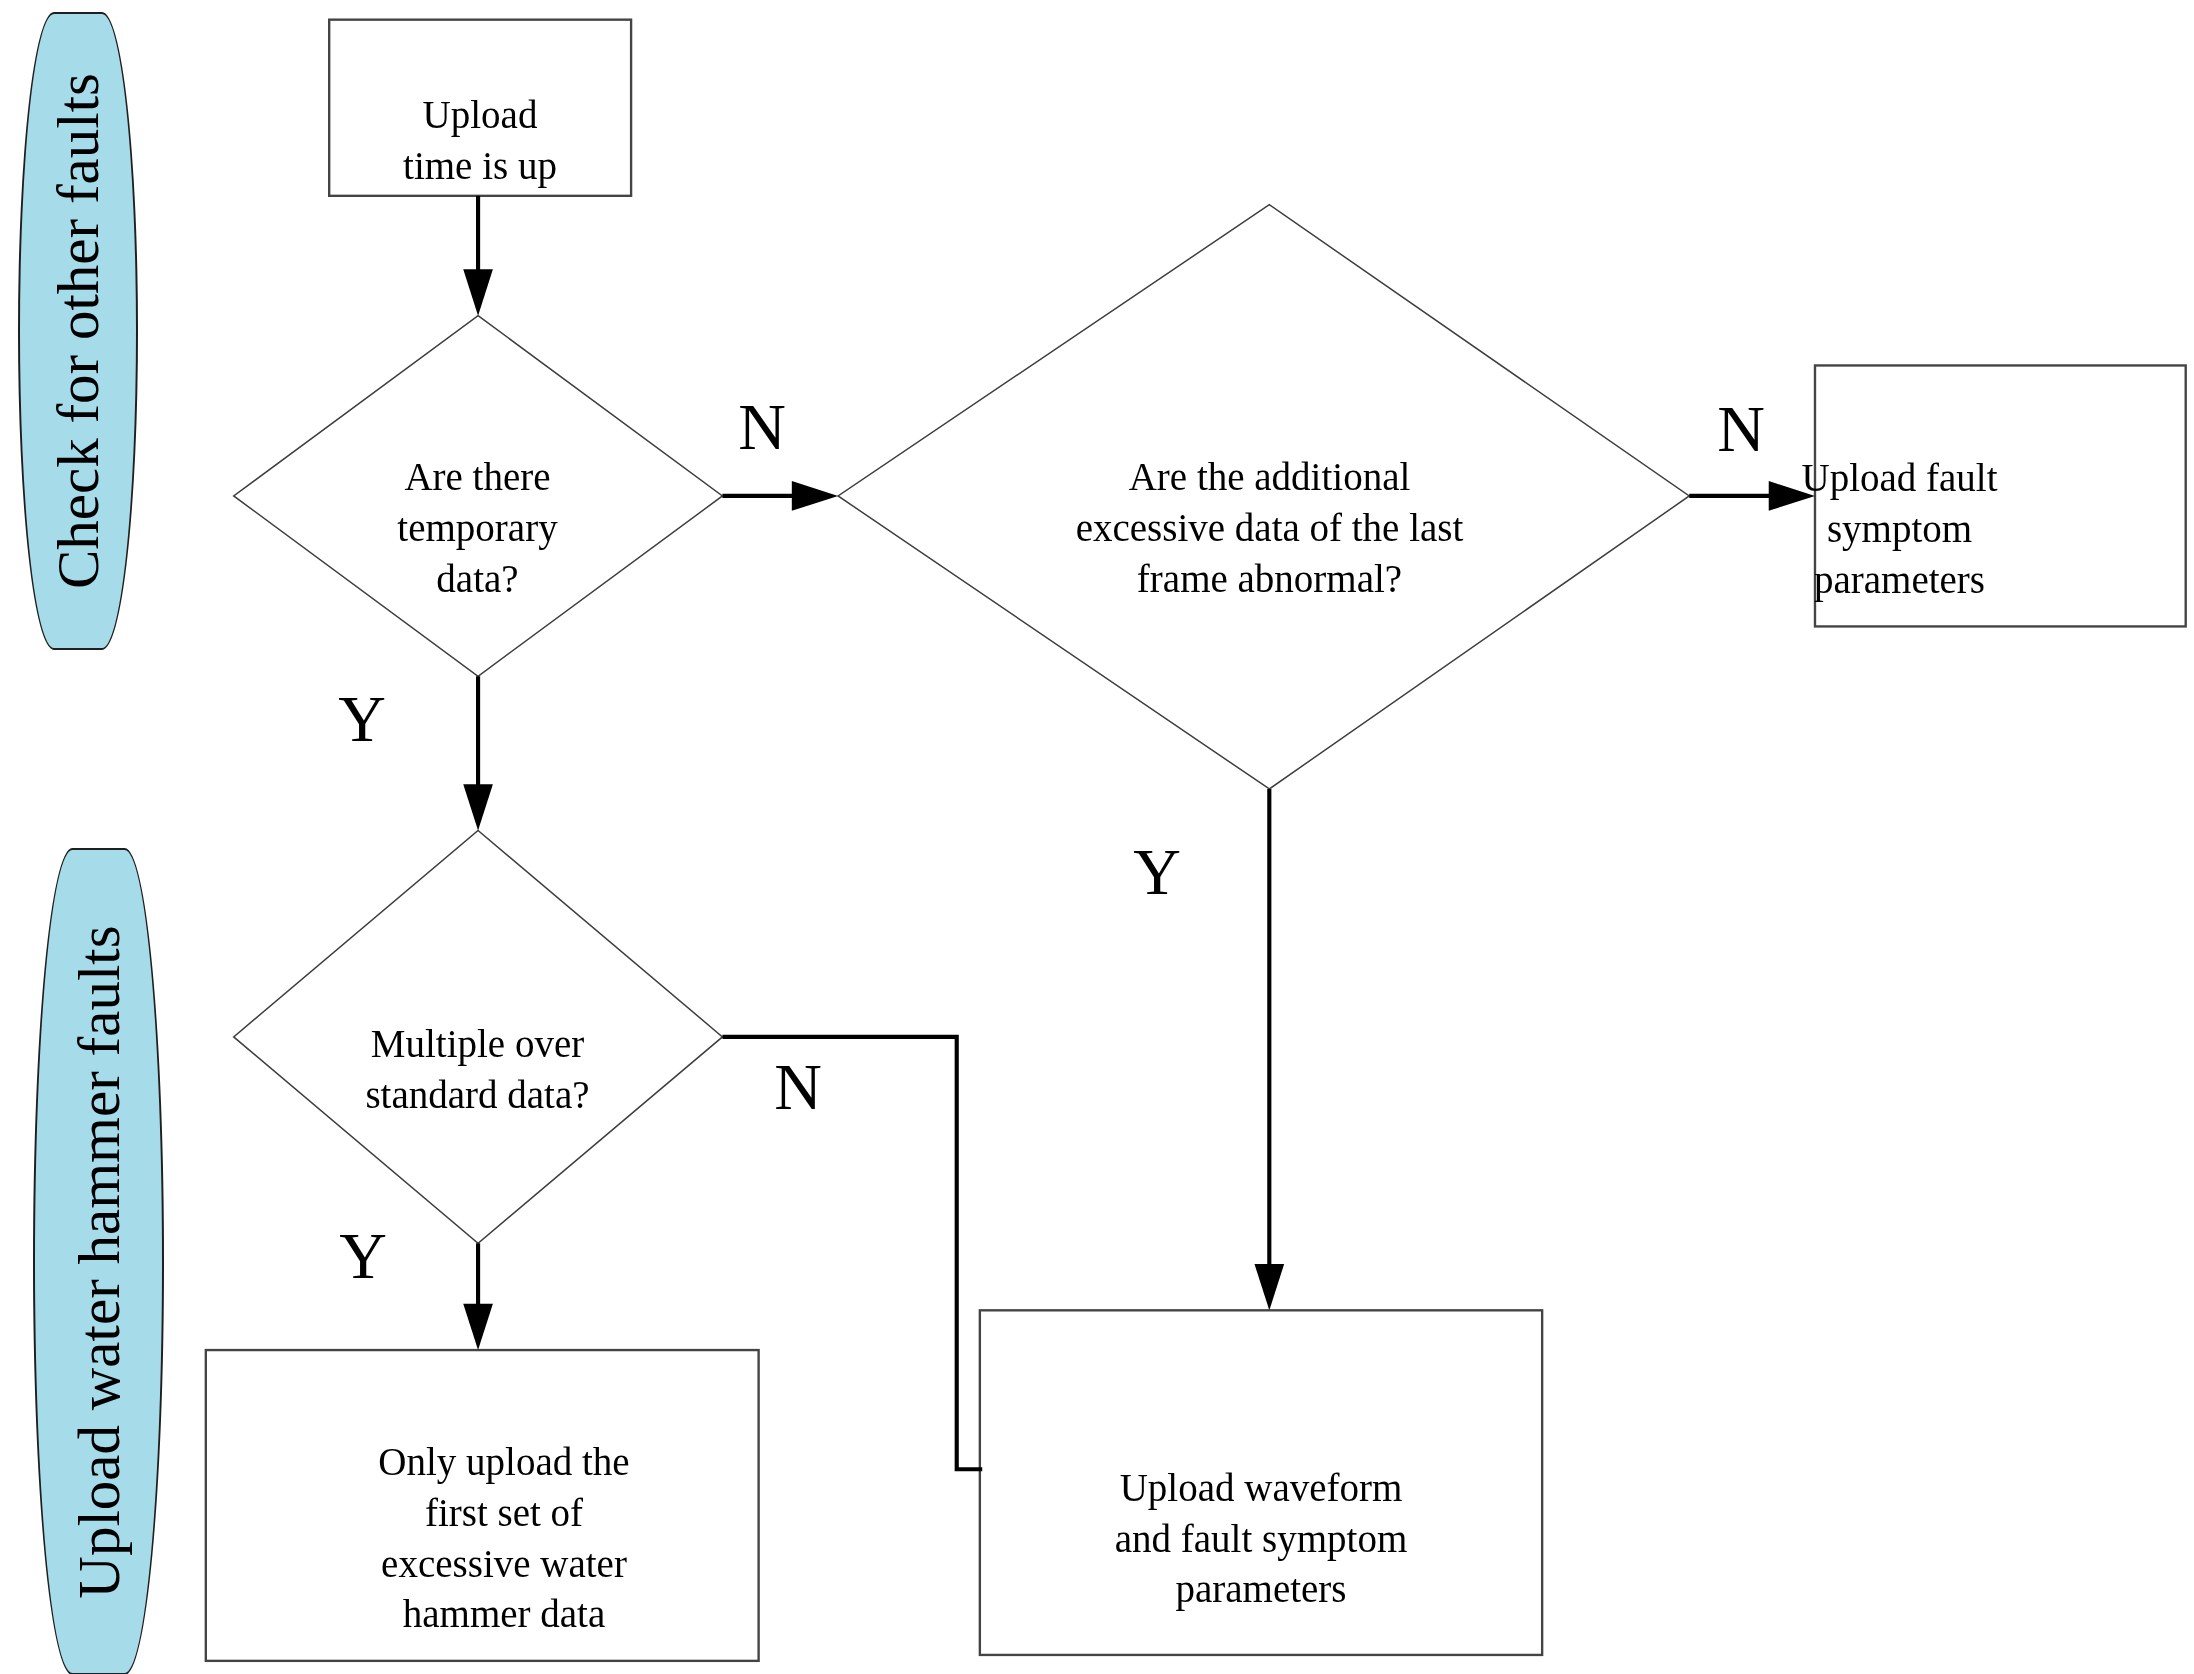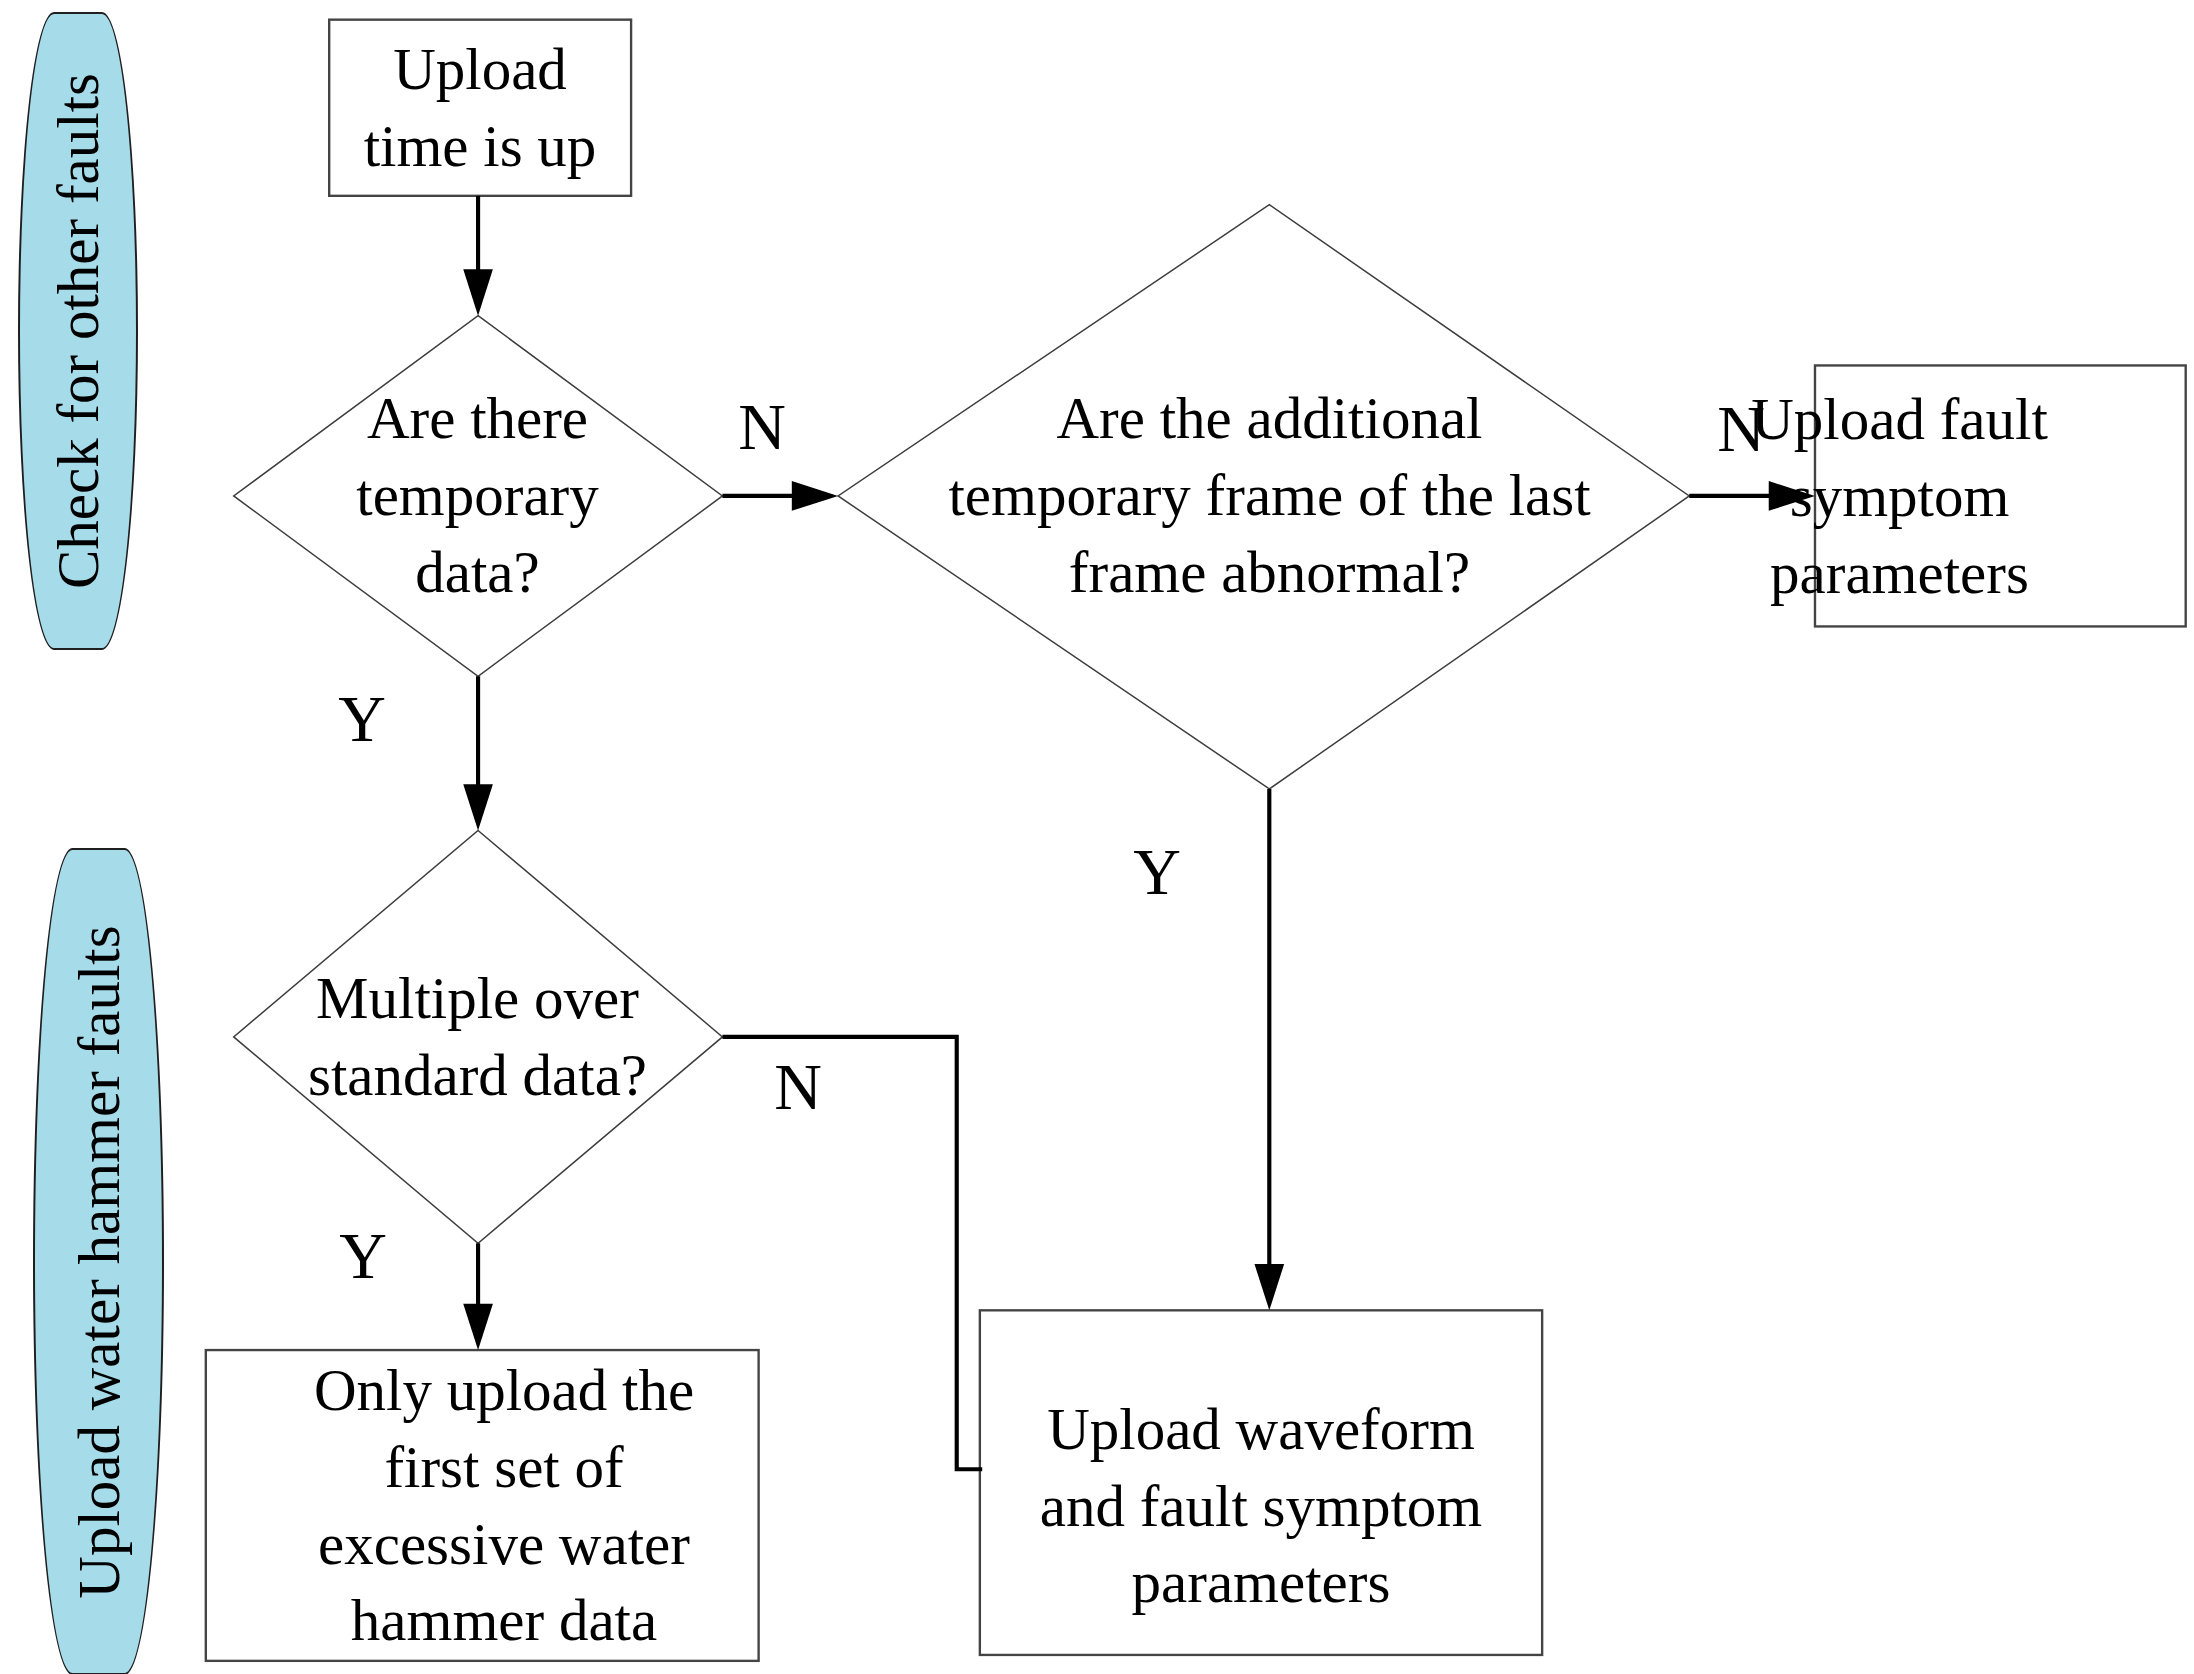--- a/index.html
+++ b/index.html
@@ -23,21 +23,21 @@
   #wires{position:absolute;left:0;top:0;width:2194px;height:1674px;}
   .shape-rect{fill:#ffffff;stroke:var(--box-stroke);stroke-width:4;}
   .shape-diamond{fill:#ffffff;stroke:var(--diamond-stroke);stroke-width:2.5;}
   .wire{fill:none;stroke:var(--connector);stroke-width:7;}
   .wire-head{fill:var(--connector);stroke:none;}
   .node-label{
     position:absolute;
     display:flex;align-items:center;justify-content:center;
     text-align:center;
     white-space:pre;
-    font-size:59px;line-height:1.3;
+    font-size:39px;line-height:1.3;margin-top:33px;
   }
   .edge-label{
     position:absolute;
     width:119px;height:95px;
     display:flex;align-items:center;justify-content:center;
     transform:translate(-50%,-50%);
     font-size:66px;line-height:1;
   }
   .capsule{
     position:absolute;
@@ -97,21 +97,21 @@
   </div>
 
   <div class="node-label" style="left:329px;top:19.6px;width:302px;height:176px;">Upload
 time is up</div>
 
   <div class="node-label" style="left:270px;top:377px;width:415px;height:237px;">Are there
 temporary
 data?</div>
 
   <div class="node-label" style="left:872px;top:377px;width:795px;height:237px;">Are the additional
-temporary frame of the last
+excessive data of the last
 frame abnormal?</div>
 
   <div class="node-label" style="left:1714px;top:365px;width:371px;height:263px;">Upload fault
 symptom
 parameters</div>
 
   <div class="node-label" style="left:270px;top:948px;width:415px;height:178px;font-family:Liberation Serif, serif;">Multiple over
 standard data?</div>
 
   <div class="node-label" style="left:206px;top:1350px;width:596px;height:311px;">Only upload the

